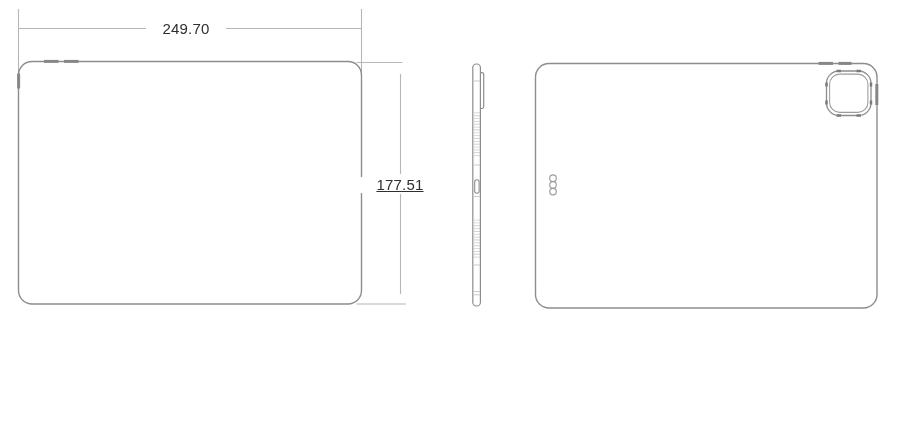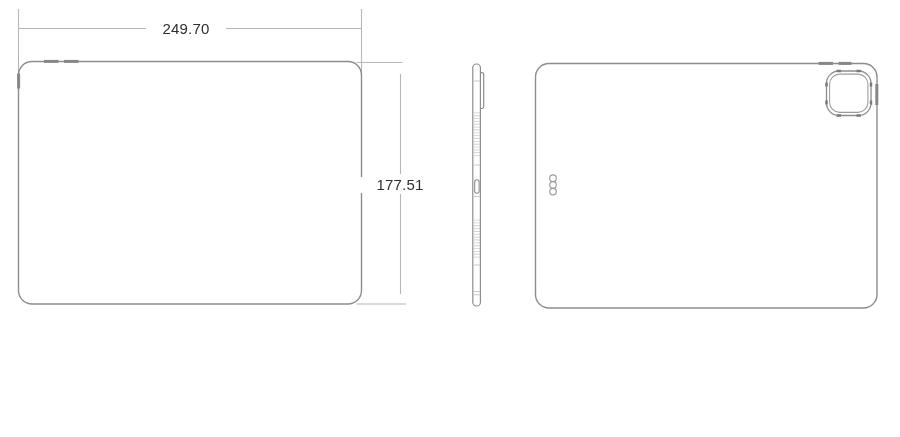--- a/index.html
+++ b/index.html
@@ -214,14 +214,14 @@
           <circle cx="644.80" cy="400.00" r="4.15"></circle>
           <circle cx="654.79" cy="400.00" r="4.15"></circle>
           <circle cx="664.78" cy="400.00" r="4.15"></circle>
           <circle cx="674.77" cy="400.00" r="4.15"></circle>
           <circle cx="684.76" cy="400.00" r="4.15"></circle>
         </g>
     </g>
   </svg>
 
   <div class="dim-label" style="left:146px;top:21px;">249.70</div>
-  <div class="dim-label" style="left:360px;top:176.5px;">177.51</div>
+  <div class="dim-label" style="left:360px;top:176.5px;text-decoration:underline;">177.51</div>
 </div>
 
 </body></html>

